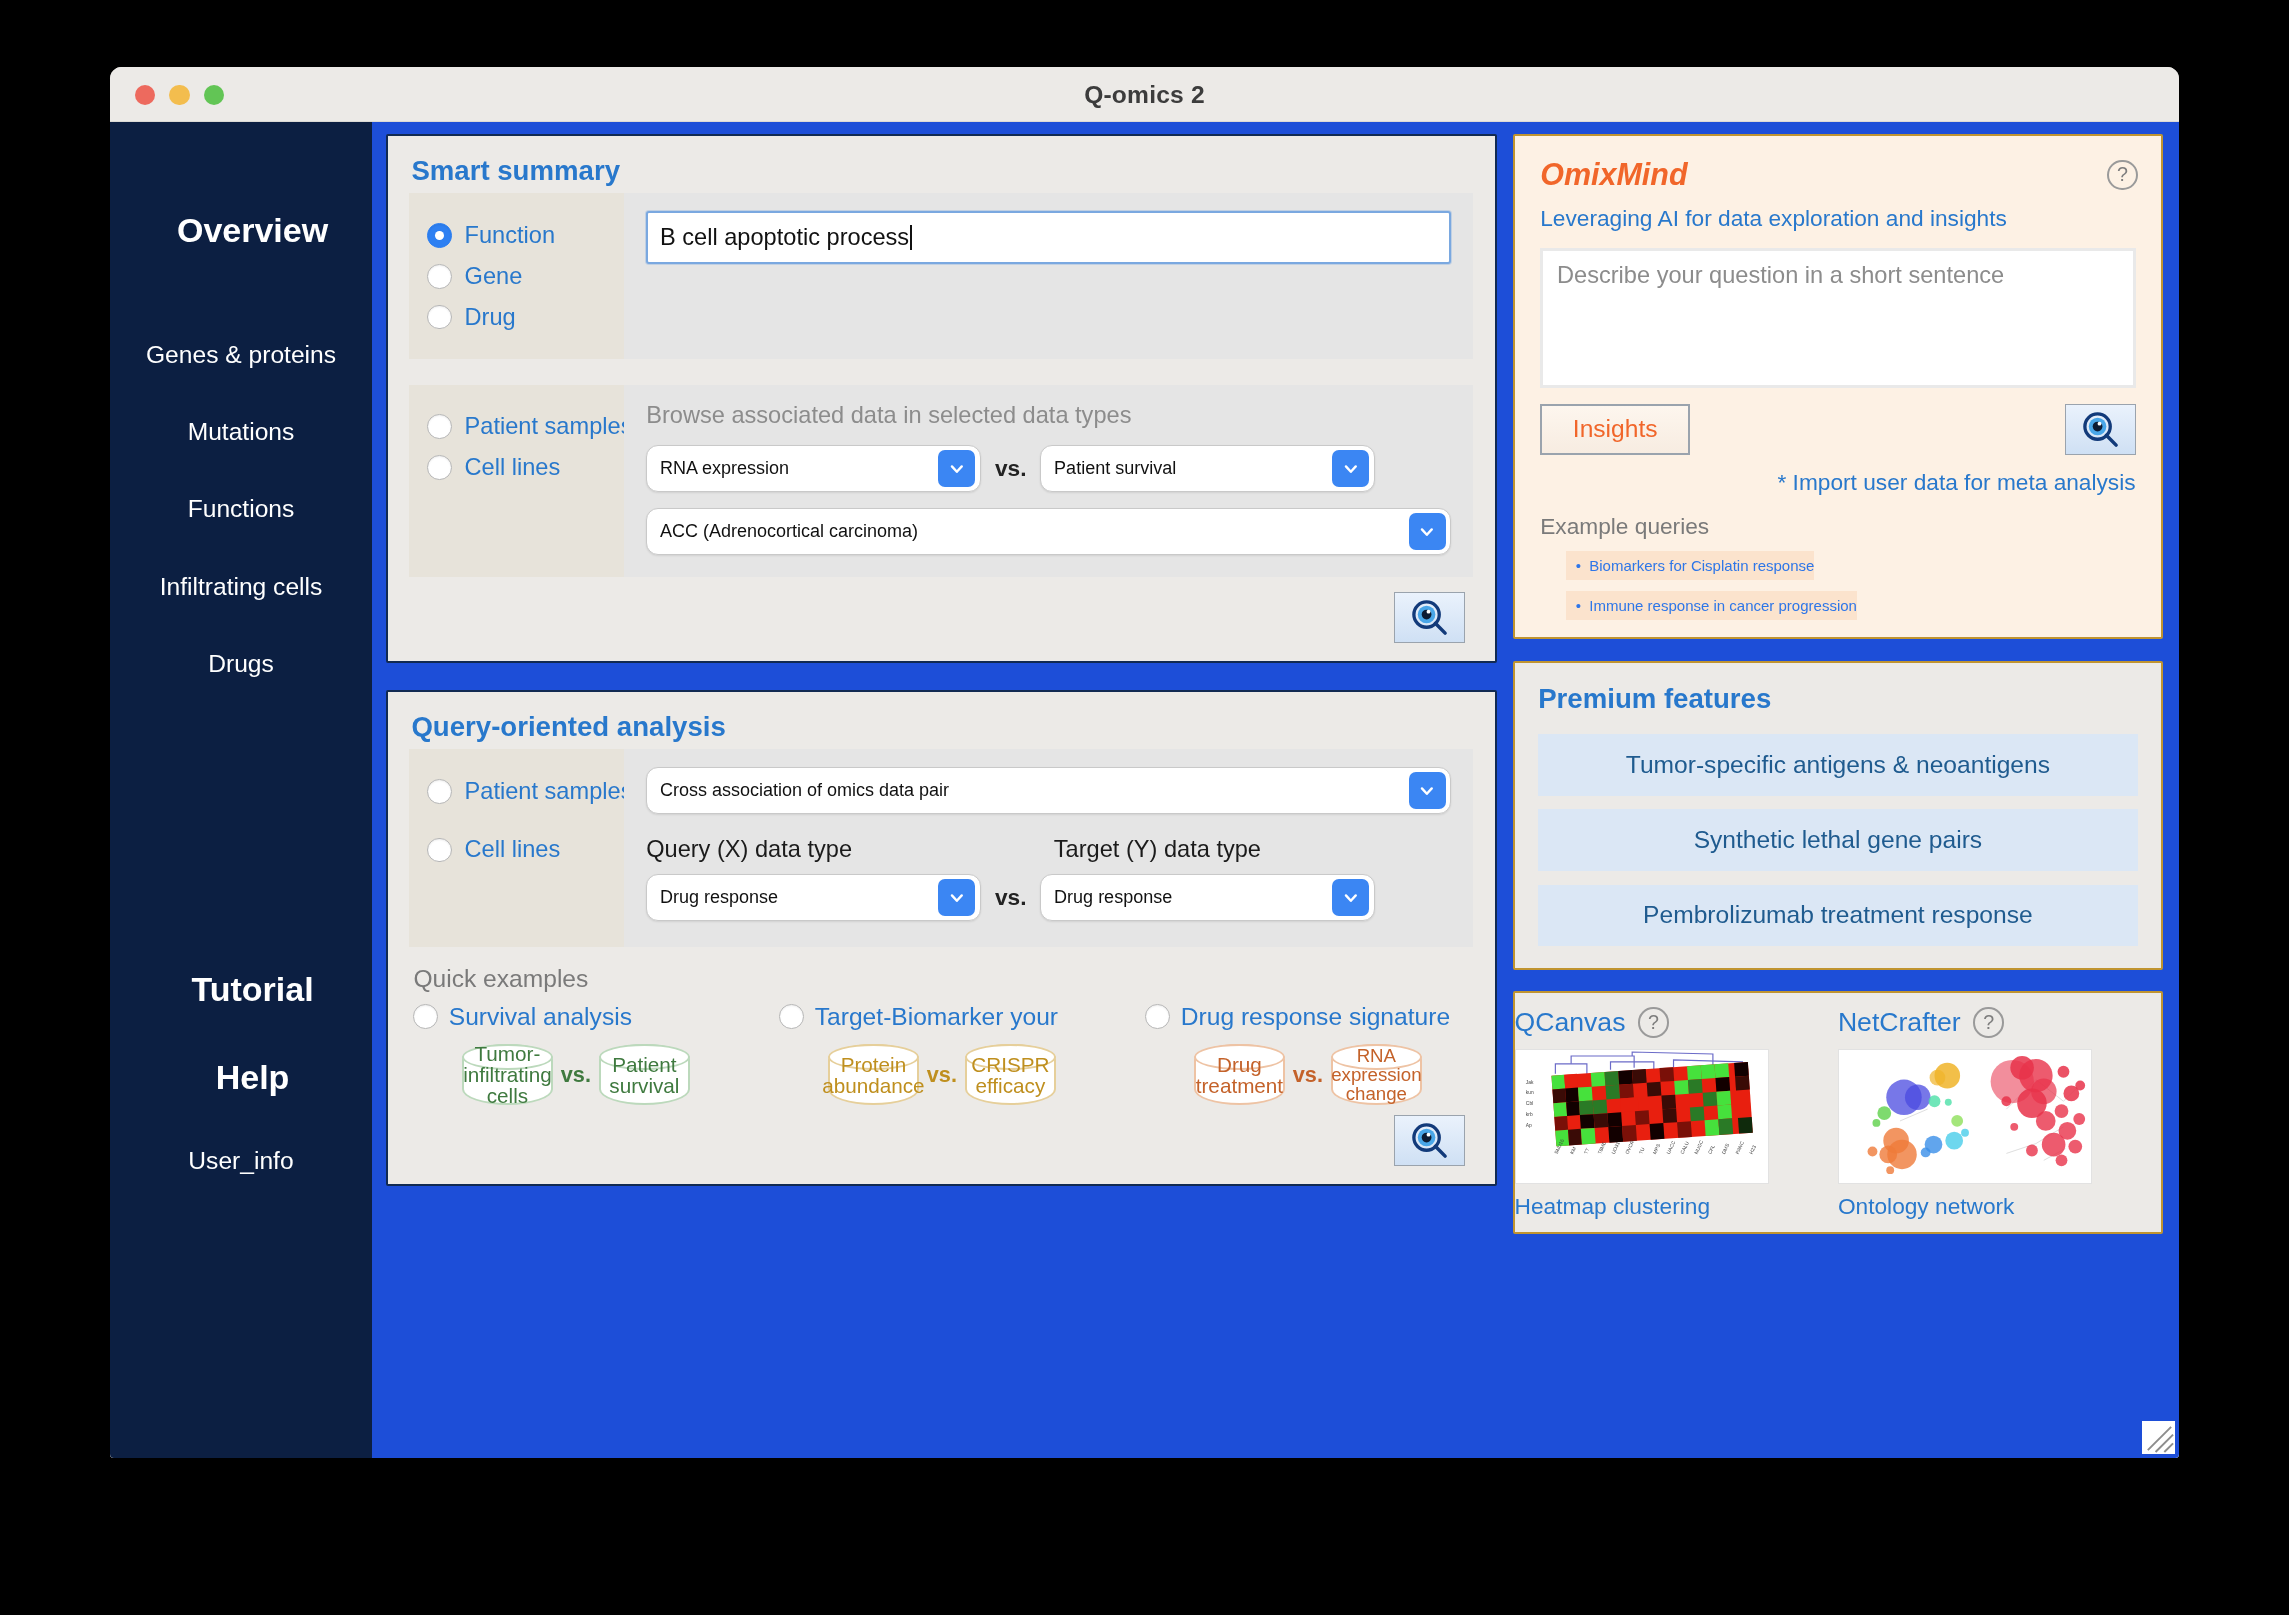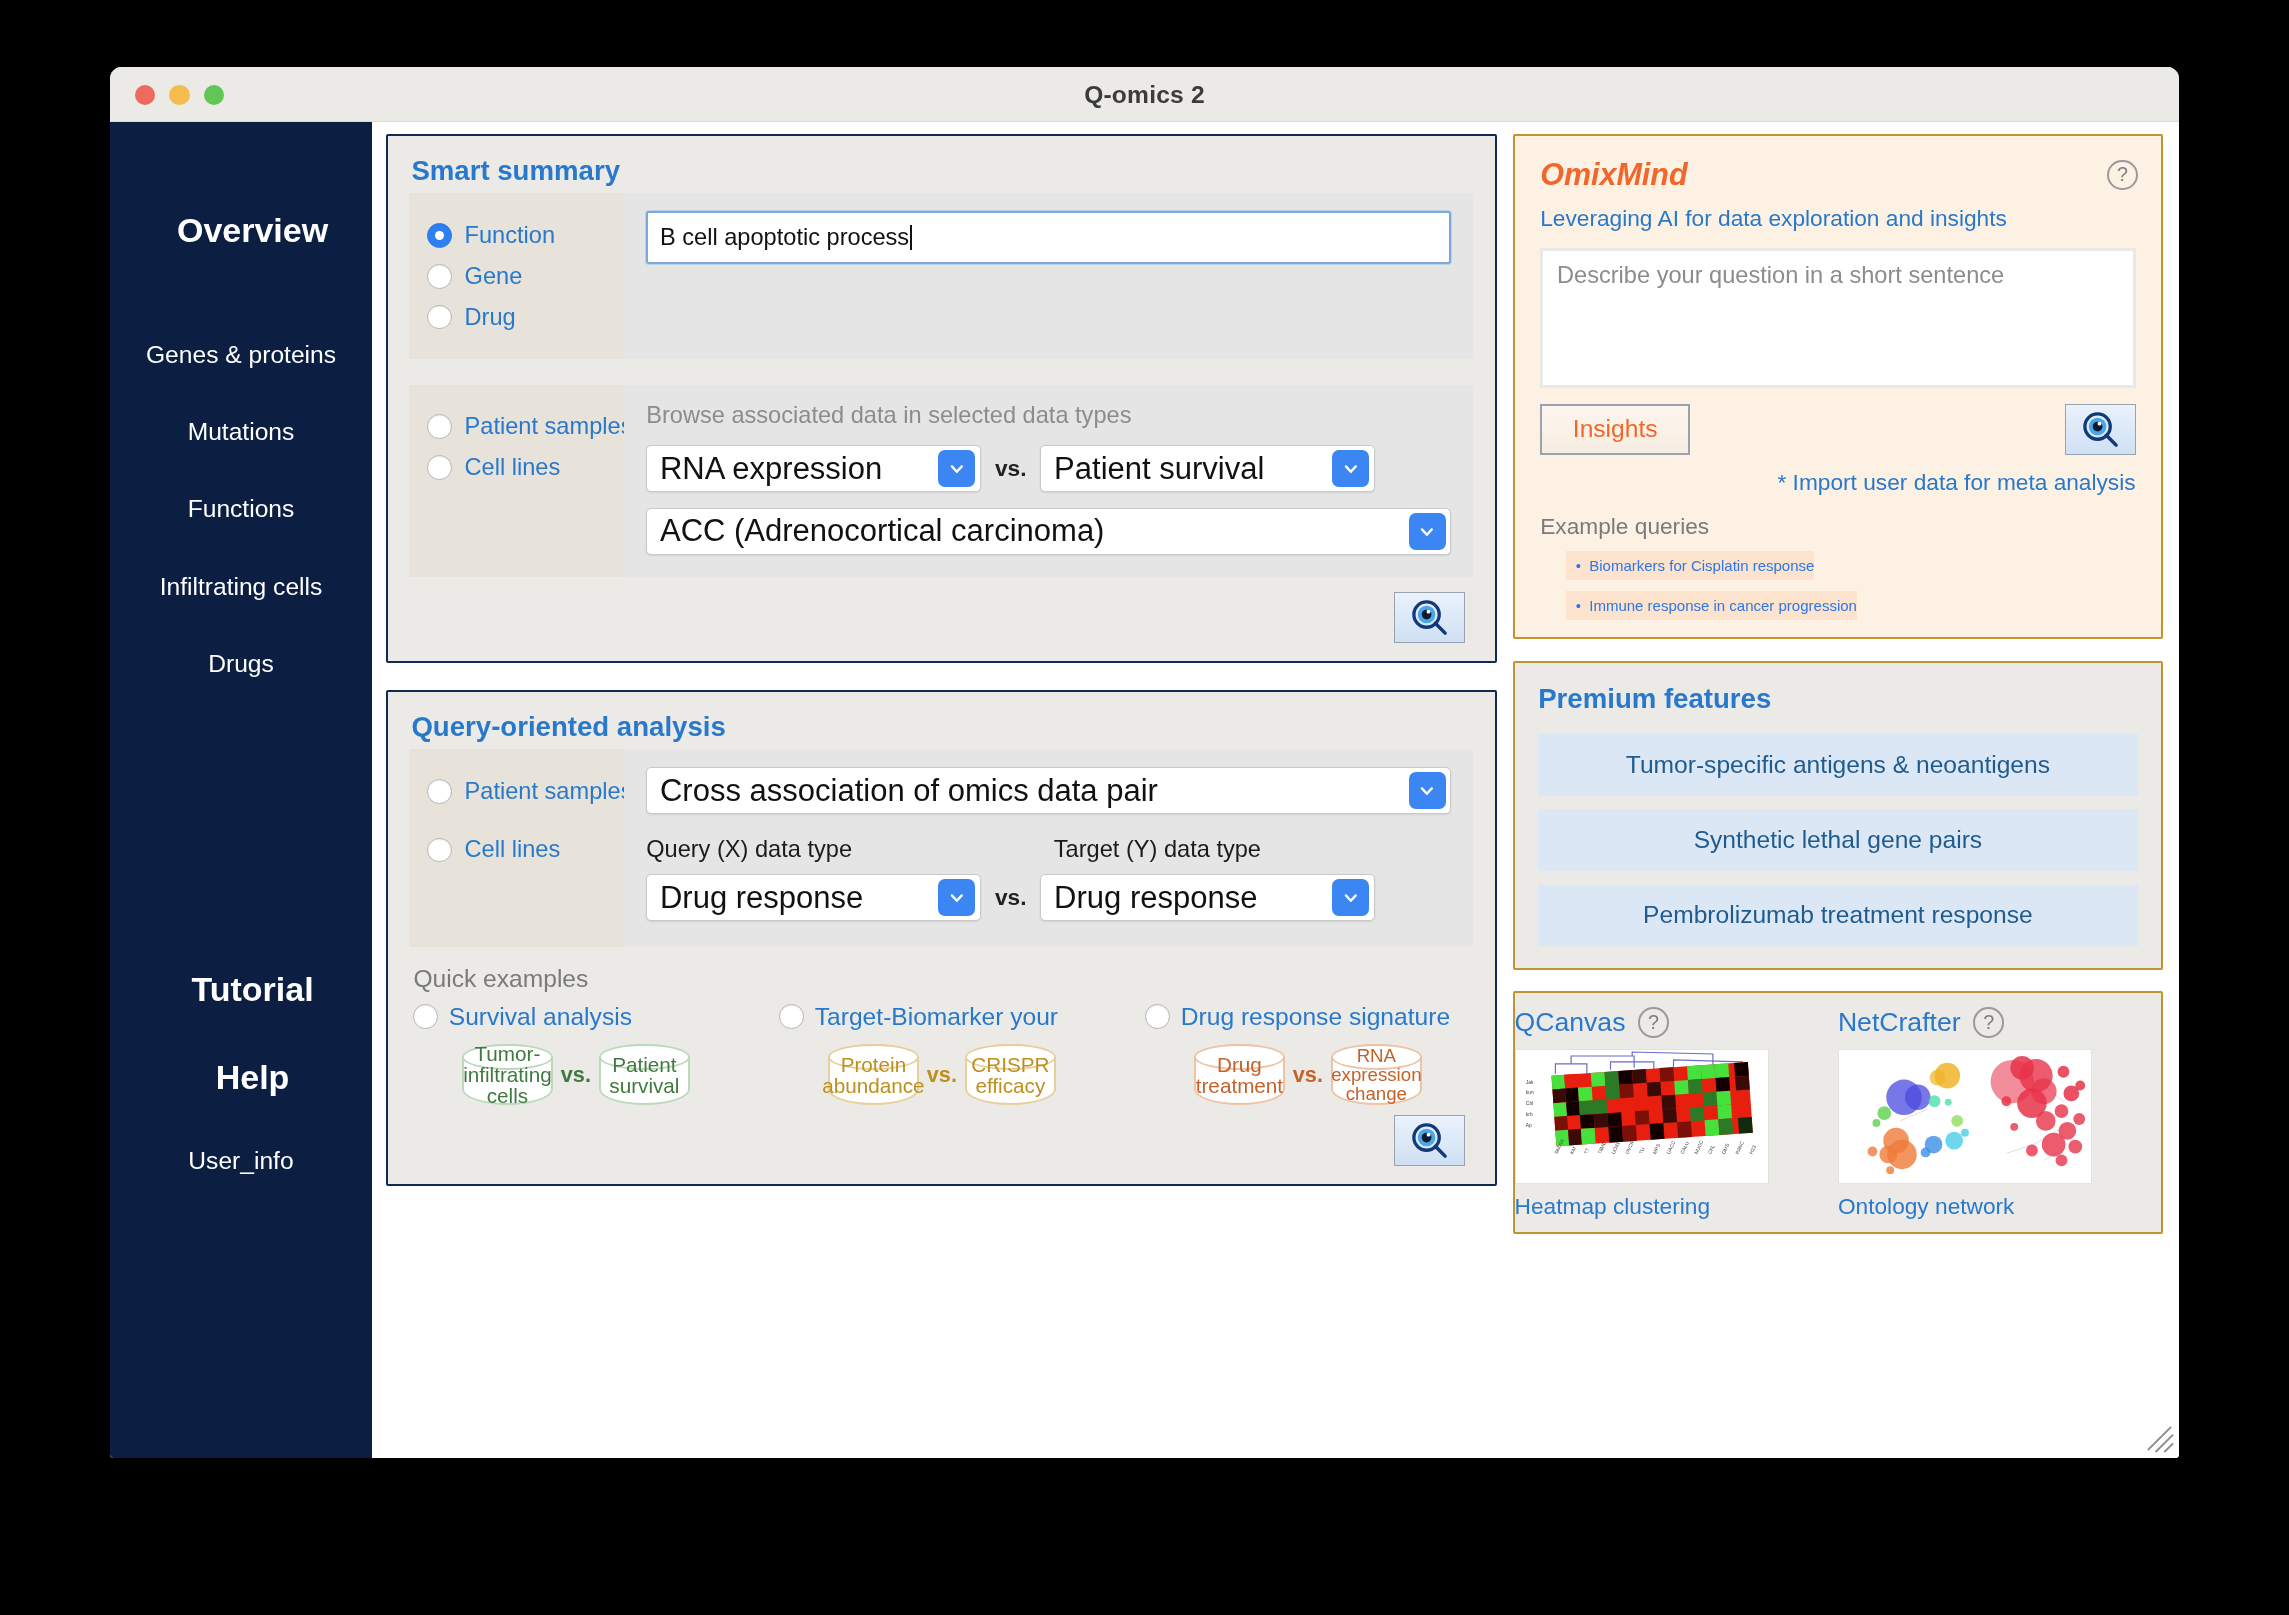--- a/index.html
+++ b/index.html
@@ -51,21 +51,21 @@
     font-size: 24.6px; padding: 9.9px 3.9px;
     cursor: pointer;
   }
   .nav-item.active { font-weight: bold; font-size: 34px; padding-left: 27px; }
   .nav-spacer-lg { height: 71px; }
   .nav-spacer-md { height: 29.6px; }
   .nav-spacer-xl { height: 272px; }
 
   
   #main { flex: 1; display: flex; padding: 11.8px 15.8px 13.8px 13.8px; gap: 15.8px;
-          background: #ffffff; }
+          background: #1d4ed8; }
   #col-left { flex: none; width: 1111px; display: flex; flex-direction: column; gap: 26.6px; }
   #col-right { flex: 1; display: flex; flex-direction: column; gap: 21.7px; }
 
   .panel {
     background: #eceae7;
     border: 2px solid #112a52;
     border-radius: 2px;
   }
   .panel.gold { border: 2px solid #c09430; }
   .panel-title {
@@ -101,23 +101,23 @@
     background: #fff; border: 2px solid #7aa8e0; border-radius: 3px;
     height: 53px; display: flex; align-items: center;
     padding: 0 11.8px; font-size: 23.6px; color: #111;
     box-shadow: 0 0 0 1px rgba(122,168,224,.35);
   }
   .caret { display:inline-block; width:2px; height:25.6px; background:#111; margin-left:1px; }
 
   .sel-row { display: flex; align-items: center; gap: 13.8px; margin-bottom: 15.8px; }
   .vs { font-size: 22.7px; font-weight: bold; color: #222; }
   .combo {
-    background: #fff; border: 1px solid #c9c9c9; border-radius: 5px;
+    background: #fff; border: 1px solid #c9c9c9; border-radius: 12px;
     height: 47px; display: flex; align-items: center; justify-content: space-between;
-    padding: 0 4.9px 0 12.8px; font-size: 31px; color: #111;
+    padding: 0 4.9px 0 12.8px; font-size: 18px; color: #111;
     box-shadow: 0 1px 2px rgba(0,0,0,.09);
   }
   .combo.w1 { width: 335px; flex: none; }
   .combo.w2 { width: 335px; flex: none; }
   .combo.full { width: 100%; }
   .combo-text { overflow: hidden; white-space: nowrap; }
   .caret-btn {
     width: 37px; height: 37px; border-radius: 6.9px; background: #3b86f3;
     display: flex; align-items: center; justify-content: center; flex: none;
   }

